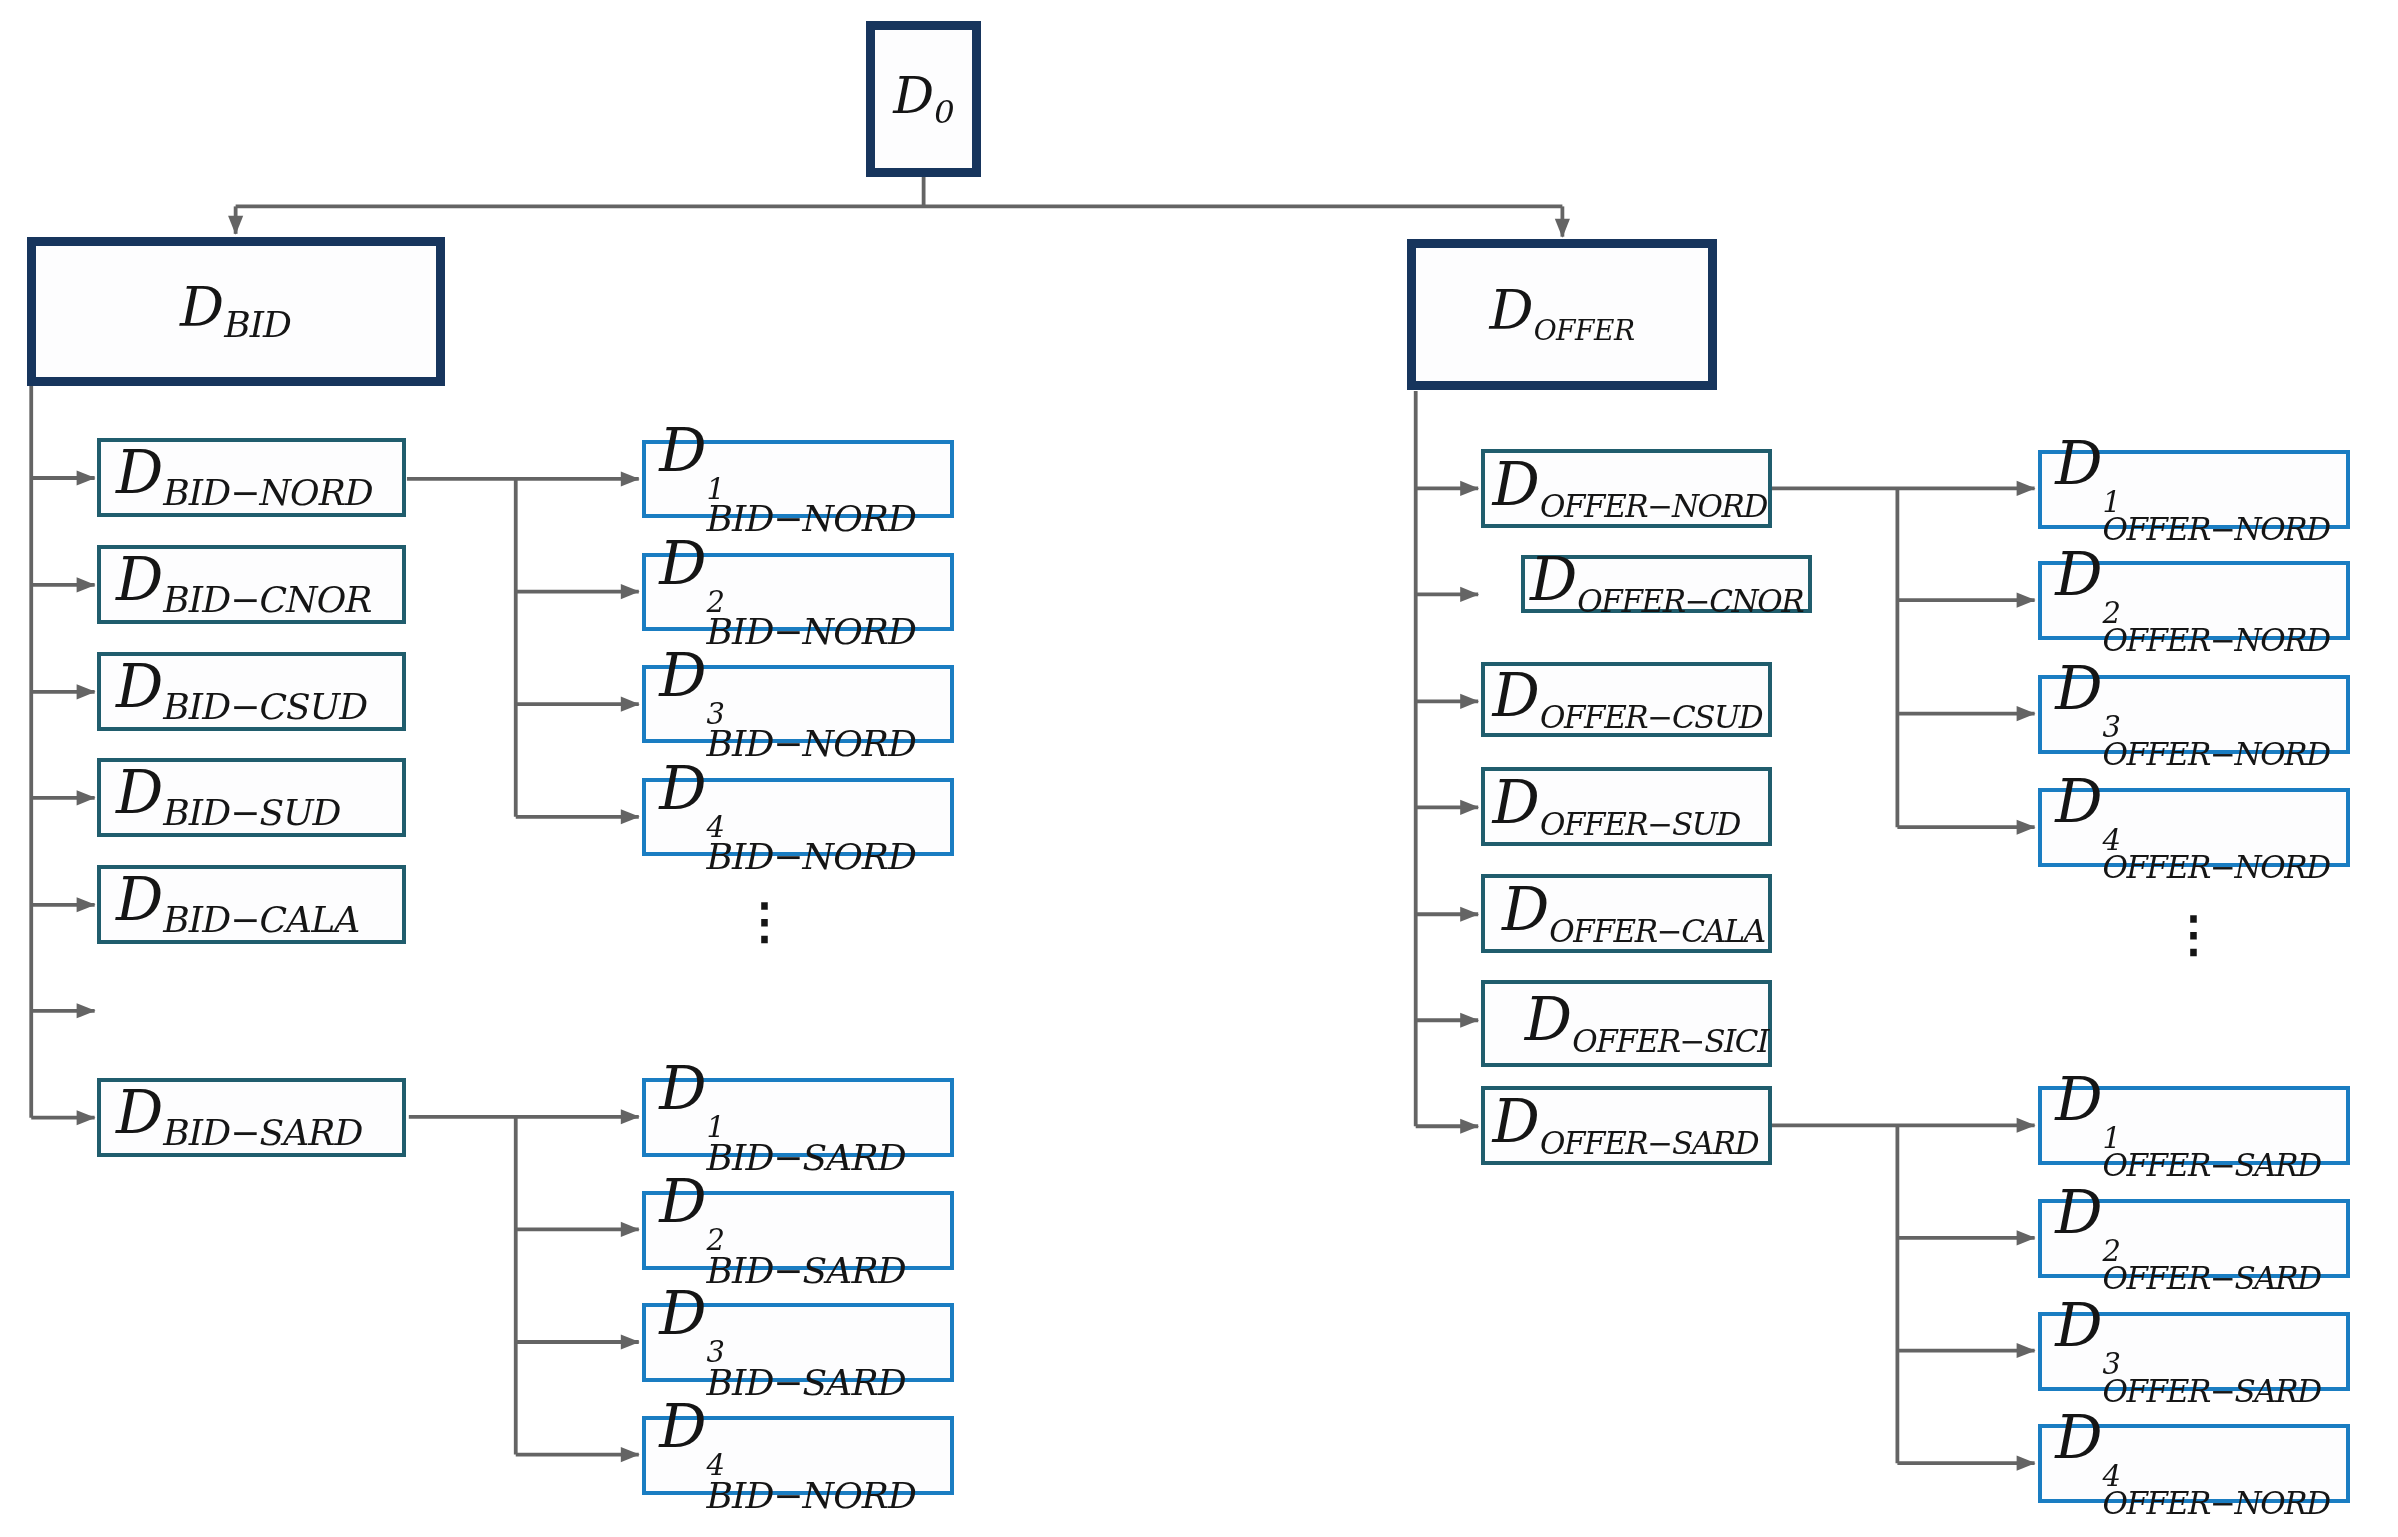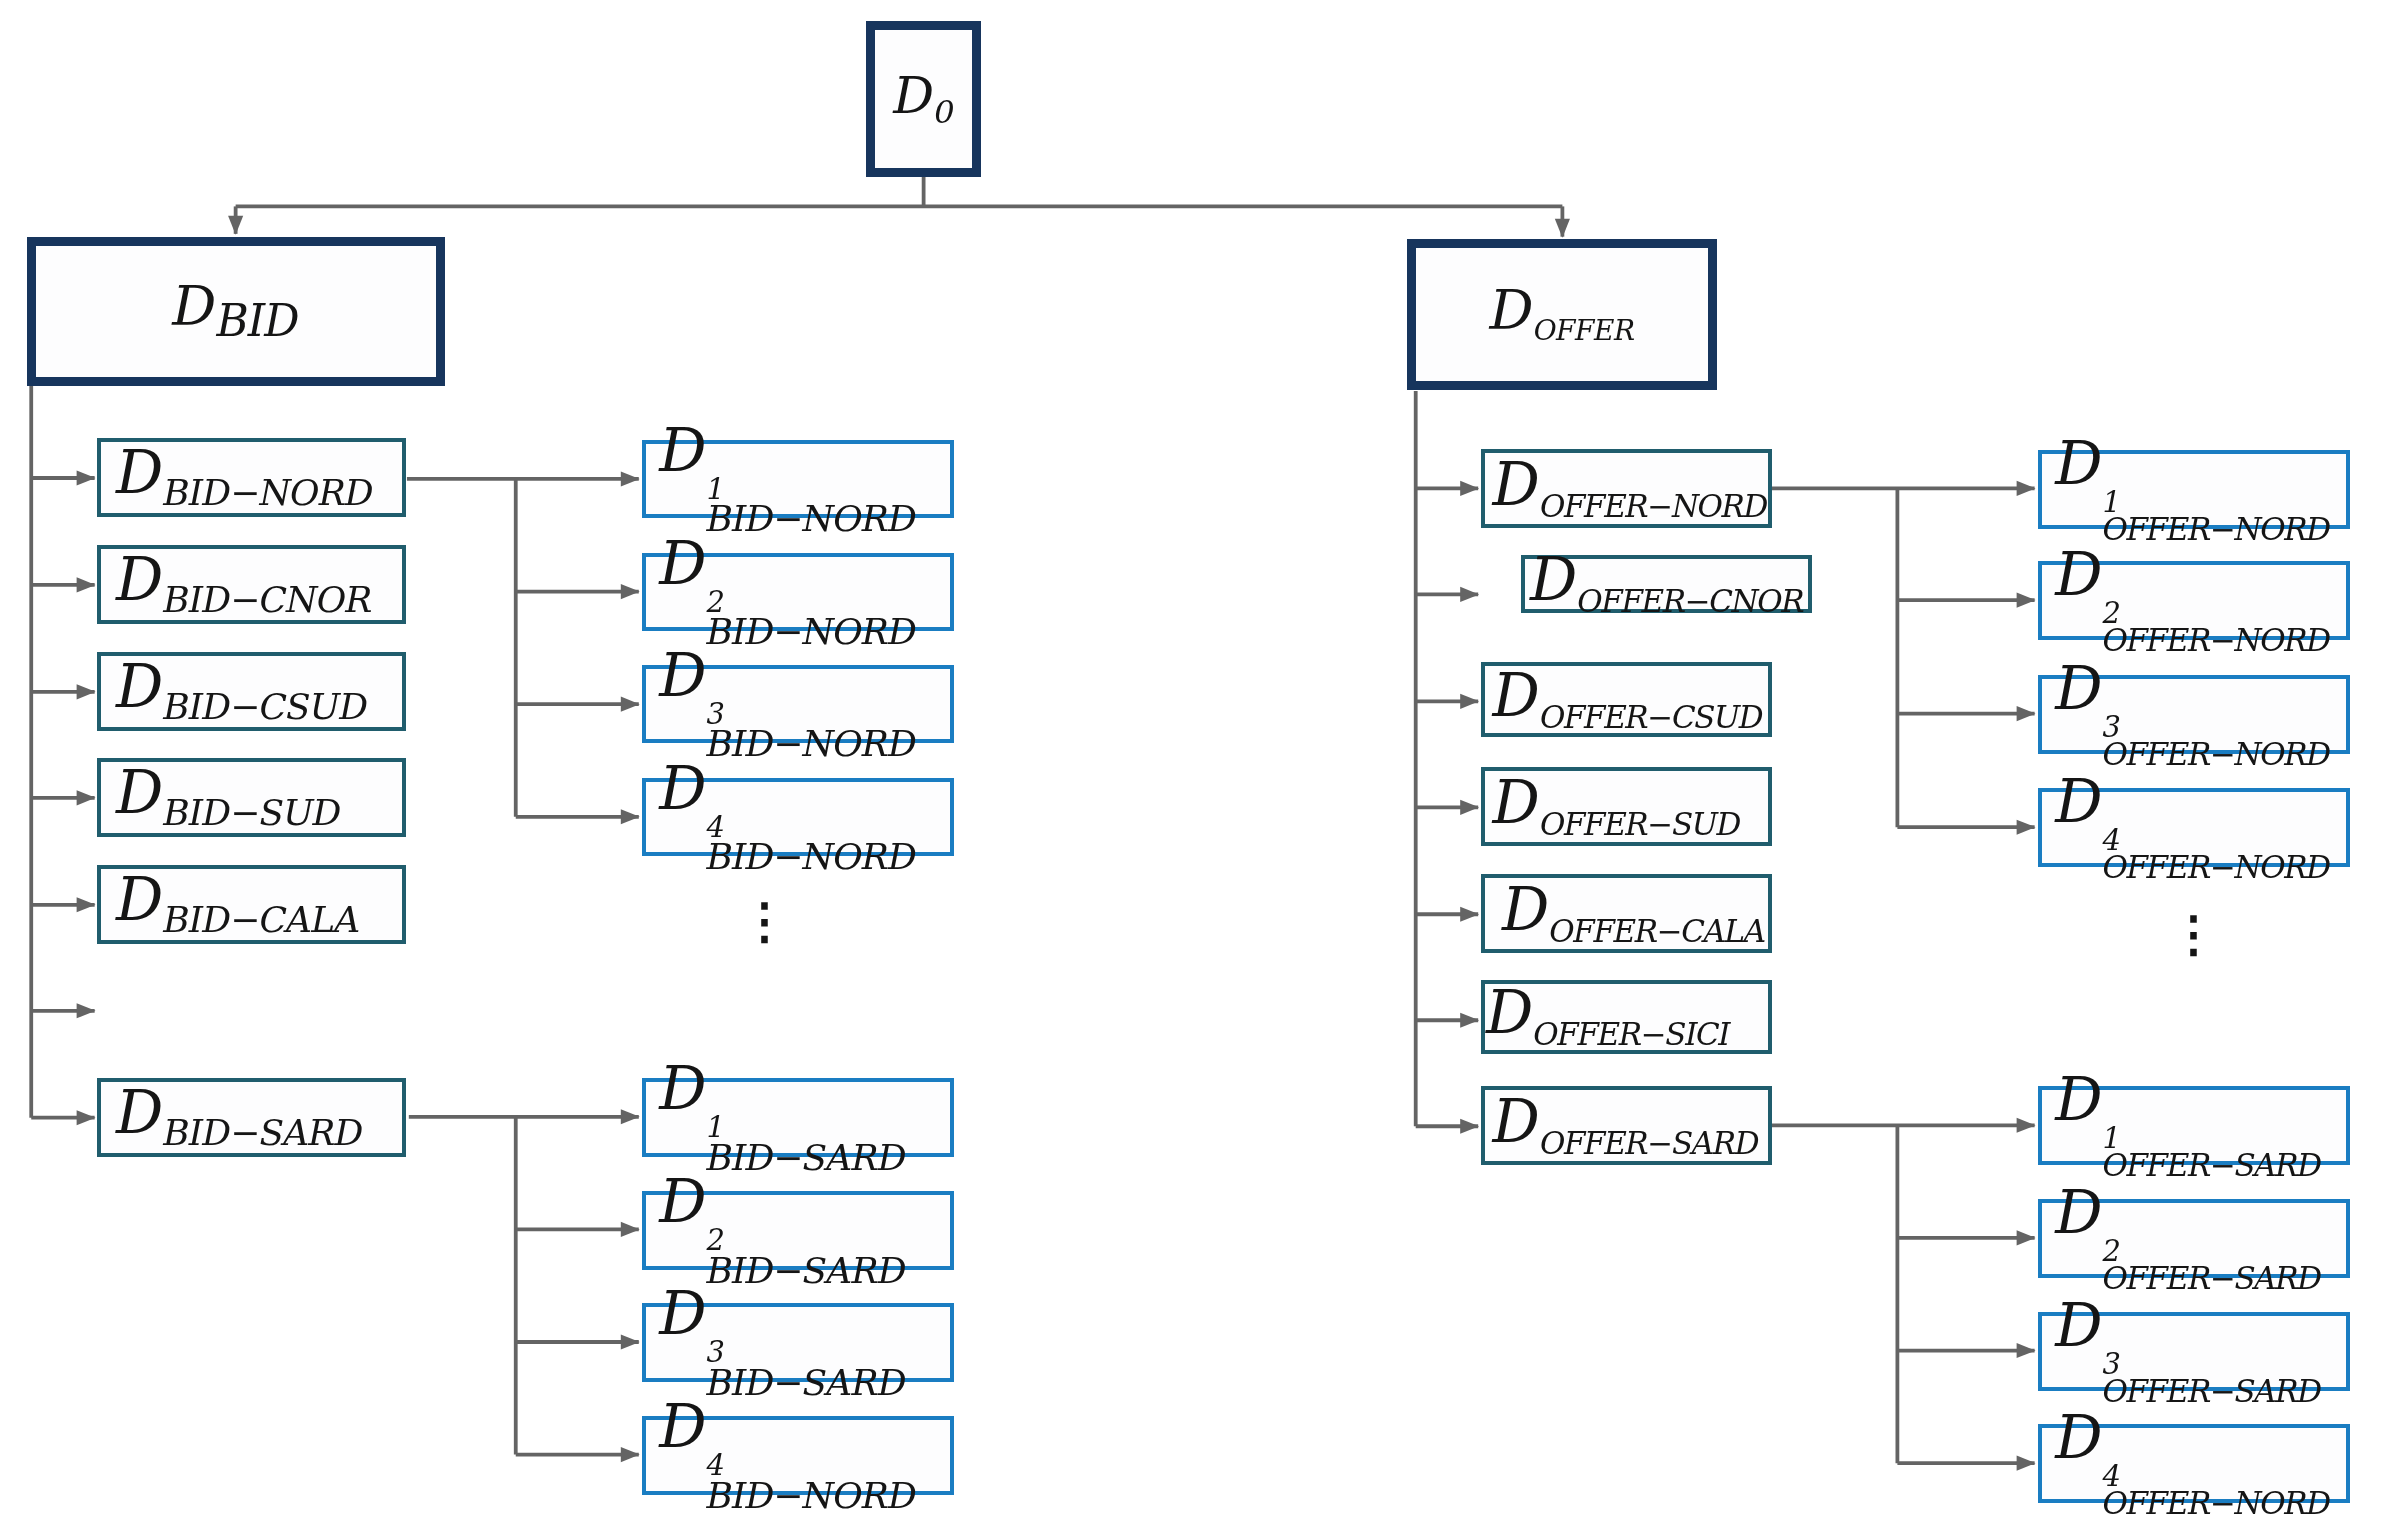--- a/index.html
+++ b/index.html
@@ -22,21 +22,21 @@
   .navy{border-color:var(--navy);border-width:9.5px;justify-content:center;}
   .teal{border-color:var(--teal);border-width:4.7px;padding-left:15px;}
   .blue{border-color:var(--blue);border-width:4.7px;padding-left:13.2px;}
 
   .mlabel{font-style:italic;white-space:nowrap;line-height:1;color:var(--ink);}
   .mbase{font-size:59px;}
   .msub{font-size:36px;vertical-align:-12.3px;letter-spacing:-0.9px;}
 
   
   .navy .mbase{font-size:55px;}
-  .navy .msub{font-size:44px;vertical-align:-11.4px;}
+  .navy .msub{font-size:36px;vertical-align:-11.4px;}
   .root .mbase{font-size:51px;}
   .root .msub{font-size:32px;vertical-align:-9.5px;}
 
   
   .tight .msub{font-size:31px;letter-spacing:-1.4px;}
   .navy.tightp .msub{font-size:28px;letter-spacing:-0.5px;}
 
   
   .stack{display:inline-flex;flex-direction:column;align-items:flex-start;vertical-align:-28px;}
   .stack .msup{font-size:29px;line-height:.85;vertical-align:baseline;}
@@ -197,21 +197,21 @@
   </div>
   <div class="box teal tight" style="left:1481px;top:662px;width:291px;height:75px;padding-left:7.6px;">
     <span class="mlabel"><span class="mbase">D</span><span class="msub">OFFER−CSUD</span></span>
   </div>
   <div class="box teal tight" style="left:1481px;top:767px;width:291px;height:79px;padding-left:7.6px;">
     <span class="mlabel"><span class="mbase">D</span><span class="msub">OFFER−SUD</span></span>
   </div>
   <div class="box teal tight" style="left:1481px;top:874px;width:291px;height:79px;padding-left:17px;">
     <span class="mlabel"><span class="mbase">D</span><span class="msub">OFFER−CALA</span></span>
   </div>
-  <div class="box teal tight" style="left:1481px;top:980px;width:291px;height:74px;padding-left:1px;">
+  <div class="box teal tight" style="left:1481px;top:980px;width:291px;height:87px;padding-left:17px;justify-content:flex-end;">
     <span class="mlabel"><span class="mbase">D</span><span class="msub">OFFER−SICI</span></span>
   </div>
   <div class="box teal tight" style="left:1481px;top:1086px;width:291px;height:79px;padding-left:7.6px;">
     <span class="mlabel"><span class="mbase">D</span><span class="msub">OFFER−SARD</span></span>
   </div>
 
   <div class="box blue tight" style="left:2038px;top:450px;width:312px;height:79px;">
     <span class="mlabel"><span class="mbase">D</span><span class="stack">
           <span class="msup">1</span>
           <span class="msub">OFFER−NORD</span>

